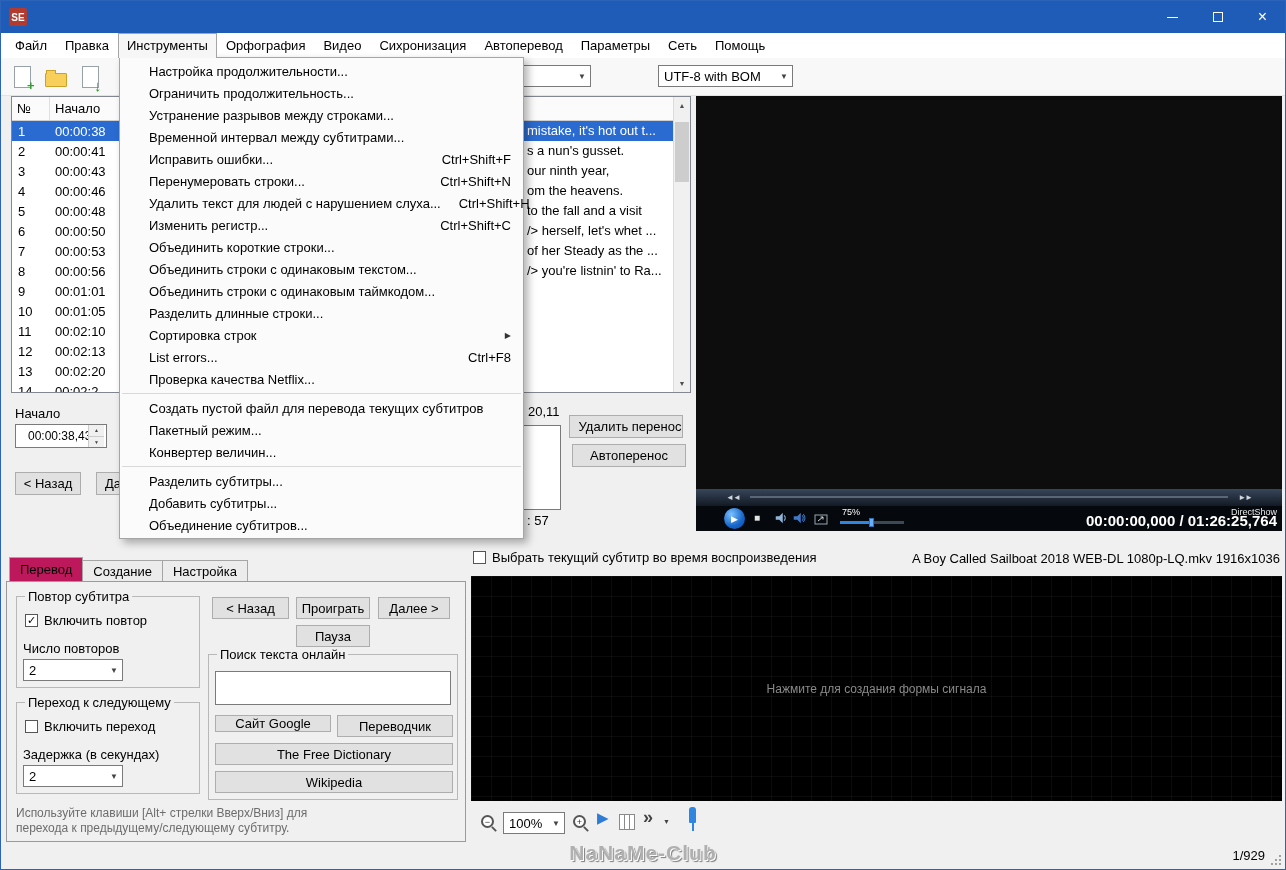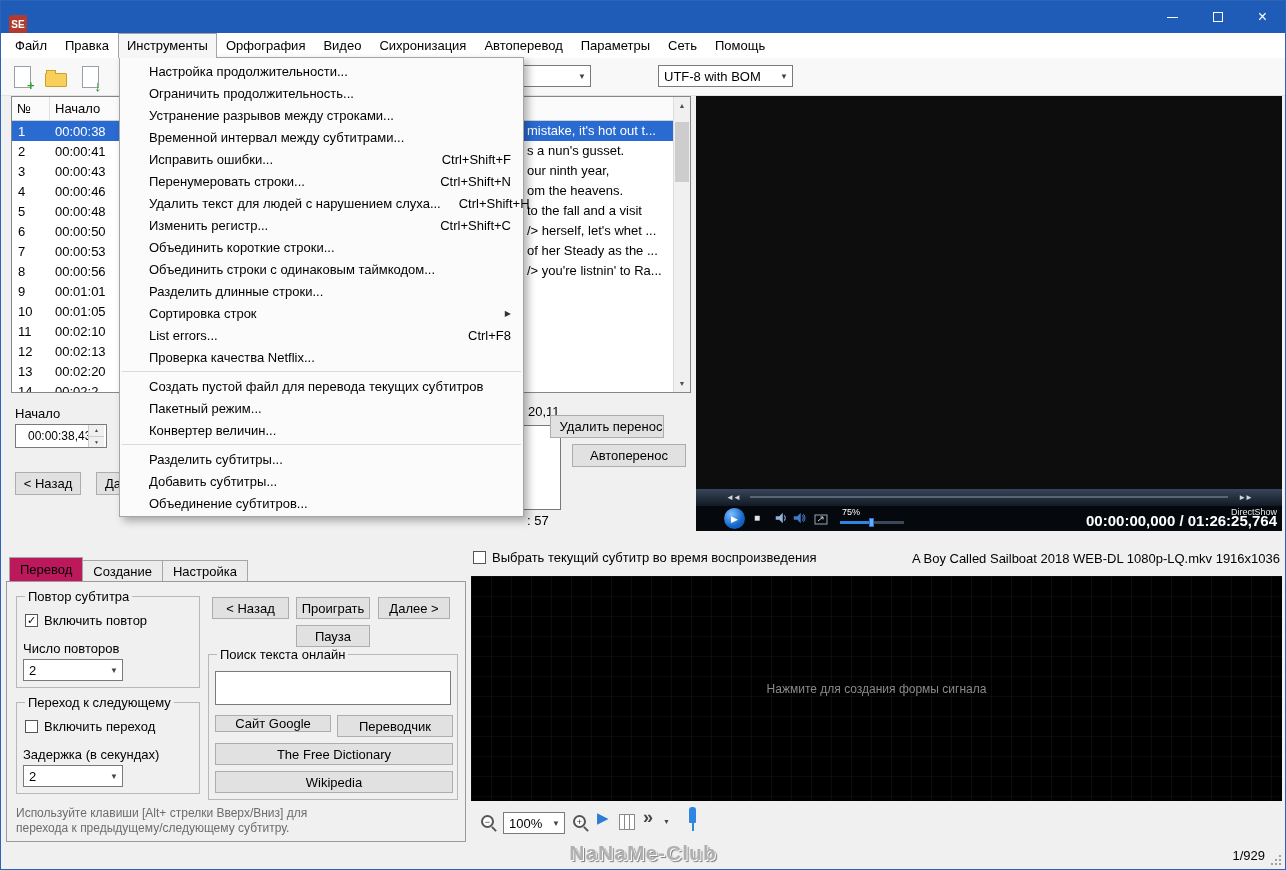--- a/index.html
+++ b/index.html
@@ -1,21 +1,21 @@
 <!DOCTYPE html>
 <html><head>
 <meta charset="utf-8">
 <style>
   * { margin:0; padding:0; box-sizing:border-box; }
   html,body { background:#6b6b6b; }
   body { font-family:"Liberation Sans", sans-serif; }
   .window { position:relative; width:1286px; height:870px; background:#f0f0f0; border:1px solid #2a63b8; overflow:hidden; font-size:13px; color:#000; }
 
   
-  .titlebar { position:absolute; left:0; top:0; width:100%; height:32px; background:#1e5cb8; display:flex; align-items:flex-end; color:#fff; }
+  .titlebar { position:absolute; left:0; top:0; width:100%; height:32px; background:#1e5cb8; display:flex; align-items:center; color:#fff; }
   .app-badge { width:18px; height:18px; margin:0 8px 0 8px; background:#b23a2e; color:#fff; font-size:10px; font-weight:bold; display:flex; align-items:center; justify-content:center; border-radius:2px; }
   .title-text { font-size:13px; white-space:nowrap; }
   .win-controls { margin-left:auto; display:flex; height:32px; }
   .wbtn { width:45px; height:32px; display:flex; align-items:center; justify-content:center; color:#fff; }
   .min-glyph { width:11px; height:1px; background:#fff; display:block; }
   .max-glyph { width:10px; height:10px; border:1px solid #fff; display:block; }
   .close-glyph { font-size:16px; line-height:16px; }
 
   
   .menubar { position:absolute; left:0; top:32px; width:100%; height:25px; background:#ffffff; display:flex; padding-left:5px; }
@@ -273,21 +273,21 @@
     <div class="spincol">
       <div class="sbtn">▲</div>
       <div class="sbtn">▼</div>
     </div>
   </div>
   <div class="btn" style="left:14px; top:471px; width:66px; height:23px;">&lt; Назад</div>
   <div class="btn" style="left:95px; top:471px; width:70px; height:23px; justify-content:flex-start; padding-left:8px;">Да</div>
   <div class="text-edit-partial"></div>
   <div class="lbl" style="left:527px; top:403px;">20,11</div>
   <div class="lbl" style="left:526px; top:512px;">: 57</div>
-  <div class="btn" style="left:549px; top:414px; width:114px; height:23px;padding-left:8px;">Удалить перенос</div>
+  <div class="btn" style="left:568px; top:414px; width:114px; height:23px;padding-left:8px;">Удалить перенос</div>
   <div class="btn" style="left:571px; top:443px; width:114px; height:23px;">Автоперенос</div>
 
   <div class="video">
     <div class="seek-strip">
       <span class="rw">◄◄</span>
       <div class="seek-track"></div>
       <span class="fw">►►</span>
     </div>
     <div class="vctrl">
       <div class="play-circle">
@@ -433,20 +433,23 @@
         <span class="sc">Ctrl+Shift+H</span>
       </div>
     <div class="mi">
         <span class="mlbl">Изменить регистр...</span>
         <span class="sc">Ctrl+Shift+C</span>
       </div>
     <div class="mi">
         <span class="mlbl">Объединить короткие строки...</span>
       </div>
     <div class="mi">
+        <span class="mlbl">Объединить строки с одинаковым текстом...</span>
+      </div>
+    <div class="mi">
         <span class="mlbl">Объединить строки с одинаковым таймкодом...</span>
       </div>
     <div class="mi">
         <span class="mlbl">Разделить длинные строки...</span>
       </div>
     <div class="mi">
         <span class="mlbl">Сортировка строк</span>
         <span class="sub">▶</span>
       </div>
     <div class="mi">

